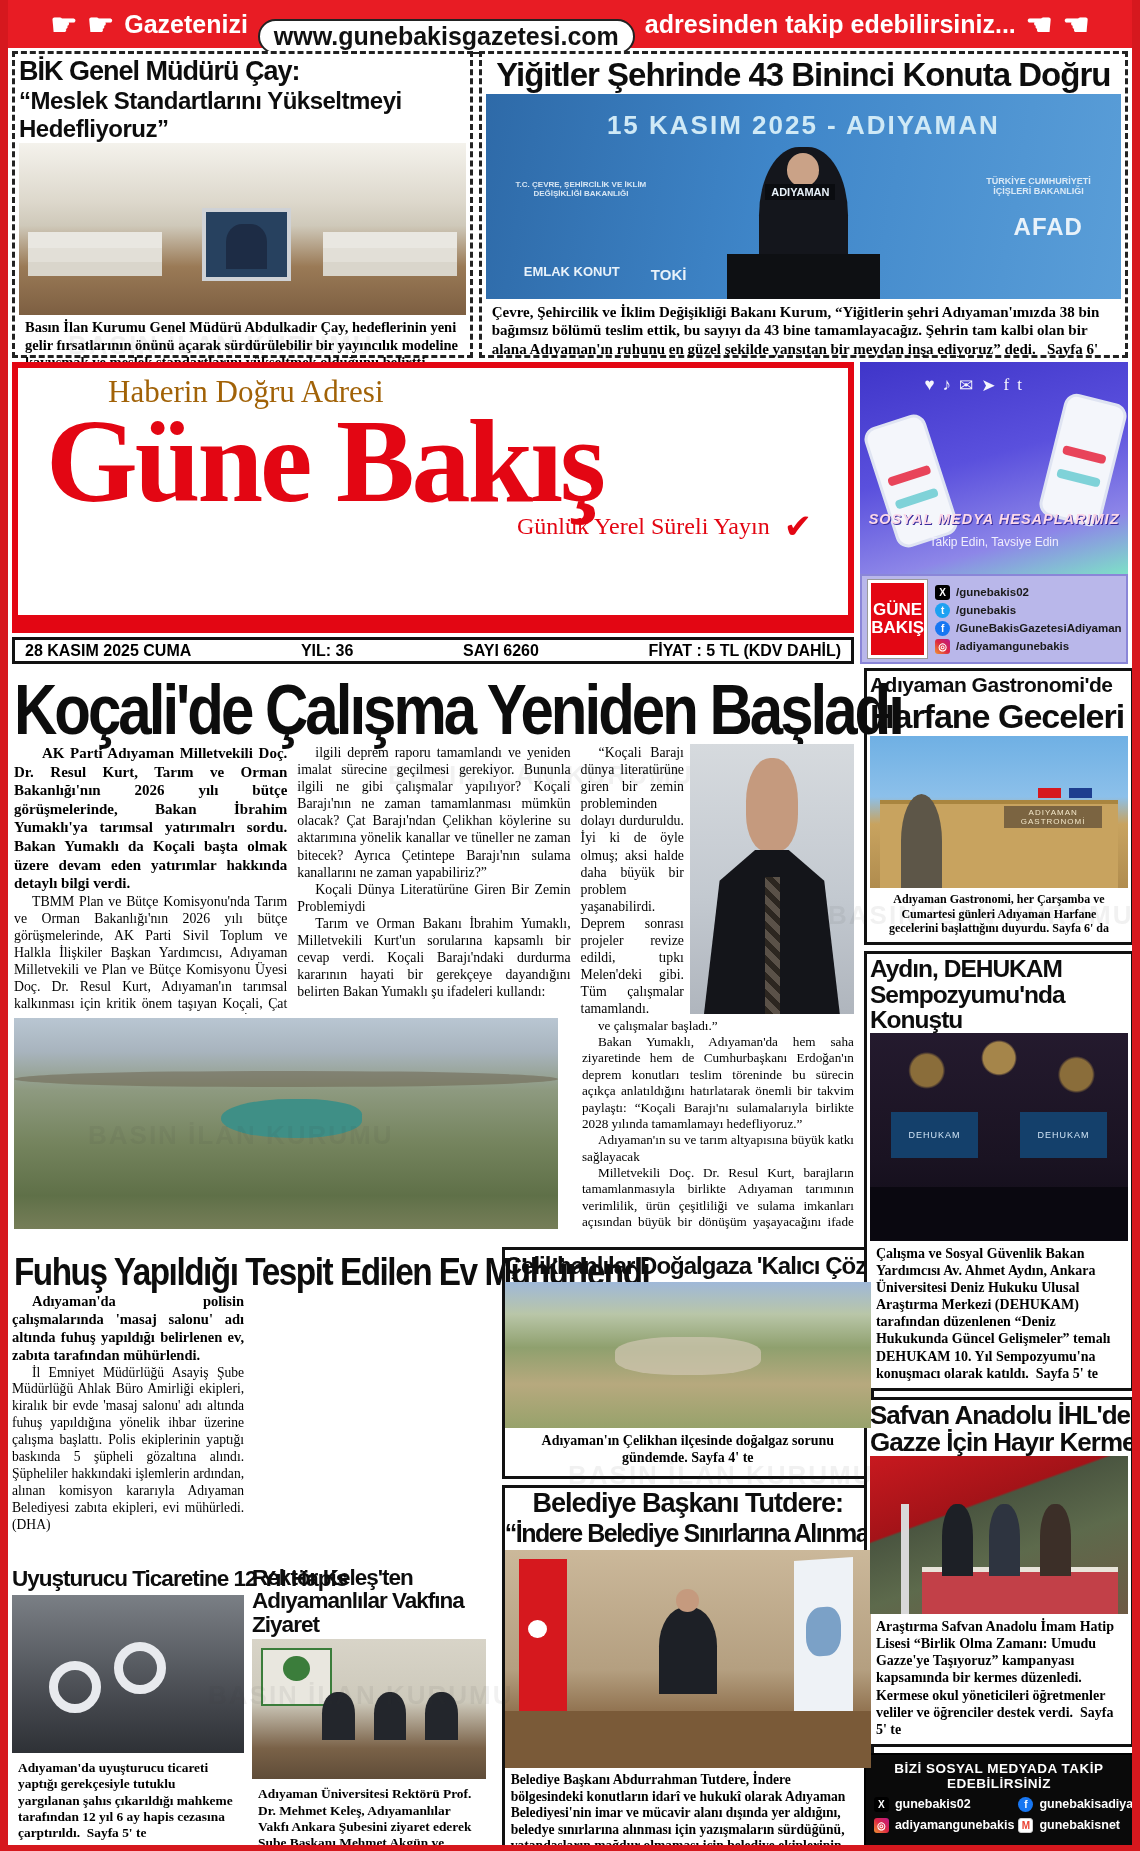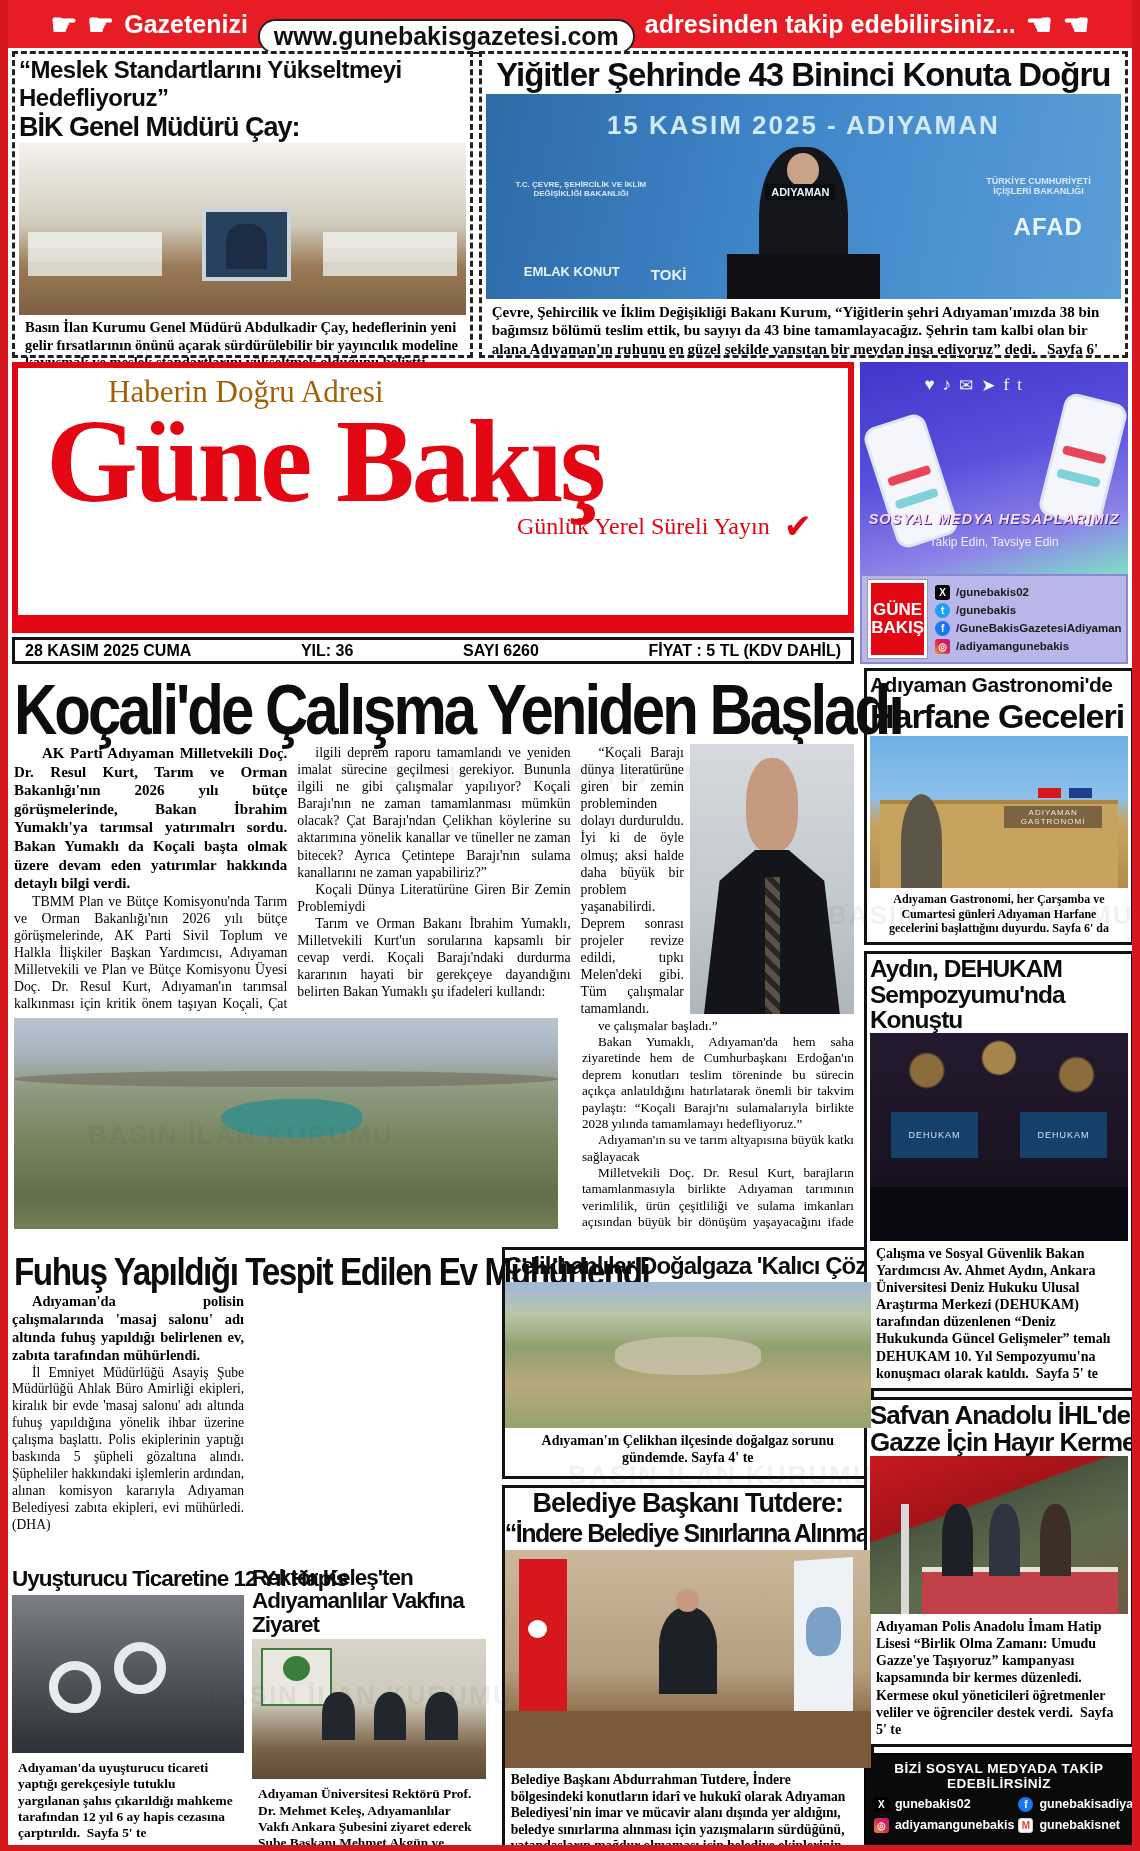--- a/index.html
+++ b/index.html
@@ -200,22 +200,22 @@
     <span class="hand">☛</span>
     <span>Gazetenizi</span>
     <span class="url-pill">www.gunebakisgazetesi.com</span>
     <span>adresinden takip edebilirsiniz...</span>
     <span class="hand">☚</span>
     <span class="hand">☚</span>
   </div>
 
   <div class="top-row">
     <div class="dashed-box tl-box">
+      <div class="cond tl-kicker">BİK Genel Müdürü Çay:</div>
       <div class="cond tl-head">“Meslek Standartlarını Yükseltmeyi Hedefliyoruz”</div>
-      <div class="cond tl-kicker">BİK Genel Müdürü Çay:</div>
       <div class="ph ph-meeting">
         <div class="desk1"></div>
         <div class="desk2"></div>
         <div class="screen">
             <i></i>
           </div>
       </div>
       <div class="caption tl-caption">
         <span>Basın İlan Kurumu Genel Müdürü Abdulkadir Çay, hedeflerinin yeni gelir fırsatlarının önünü açarak sürdürülebilir bir yayıncılık modeline kavuşmak ve meslek standartlarını yükseltmek olduğunu belirtti.</span>
         &nbsp;&nbsp;<span class="pageref">Sayfa 6' da</span>
@@ -458,21 +458,21 @@
         <div class="cond saf-head">Safvan Anadolu İHL'den</div>
         <div class="cond saf-head">Gazze İçin Hayır Kermesi</div>
         <div class="ph ph-saf">
           <div class="pole"></div>
           <div class="tbl"></div>
           <div class="p1"></div>
           <div class="p2"></div>
           <div class="p3"></div>
         </div>
         <div class="caption saf-cap">
-          <span>Adıyaman Polis Anadolu İmam Hatip Lisesi “Birlik Olma Zamanı: Umudu Gazze'ye Taşıyoruz” kampanyası kapsamında bir kermes düzenledi. Kermese okul yöneticileri öğretmenler veliler ve öğrenciler destek verdi.</span>
+          <span>Araştırma Safvan Anadolu İmam Hatip Lisesi “Birlik Olma Zamanı: Umudu Gazze'ye Taşıyoruz” kampanyası kapsamında bir kermes düzenledi. Kermese okul yöneticileri öğretmenler veliler ve öğrenciler destek verdi.</span>
           &nbsp;<span class="pageref">Sayfa 5' te</span>
         </div>
       </div>
 
       <div class="follow">
         <div class="follow-title">BİZİ SOSYAL MEDYADA TAKİP EDEBİLİRSİNİZ</div>
         <div class="follow-grid">
           <div class="f-acct">
             <span class="badge x">X</span>
             <span>gunebakis02</span>

